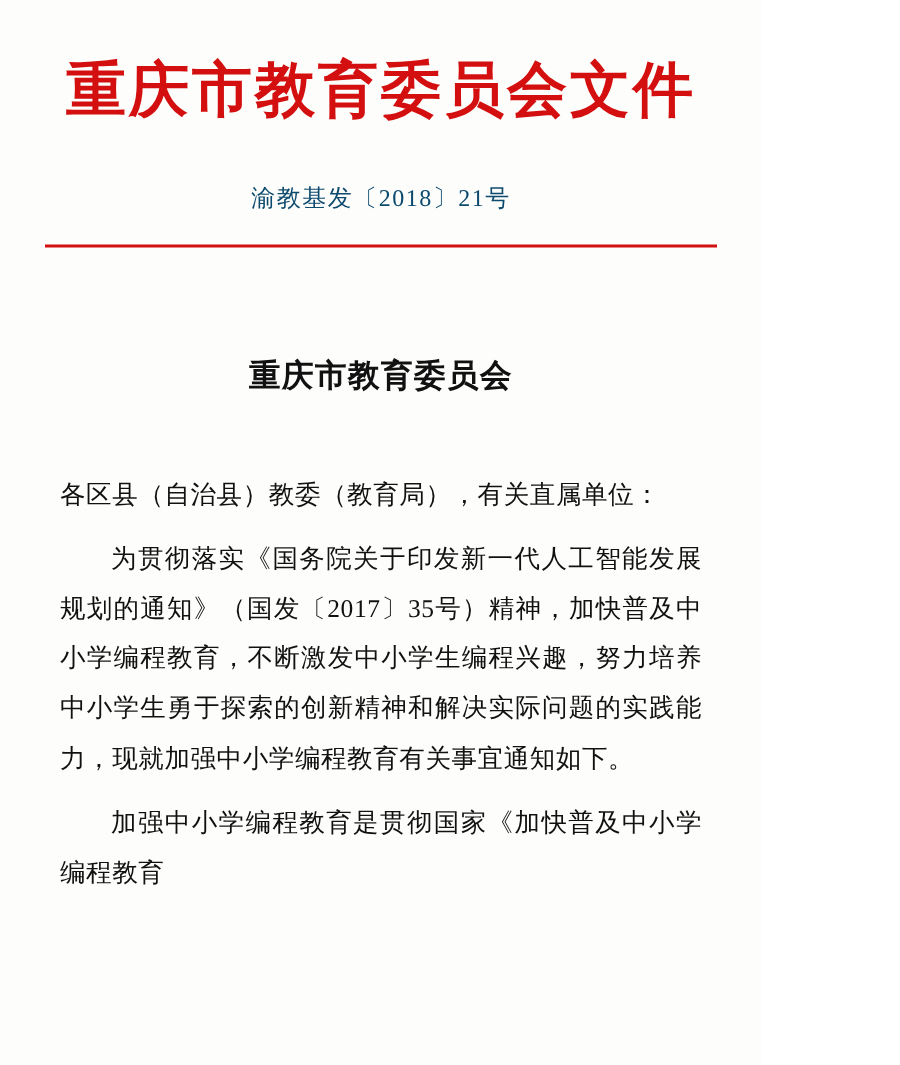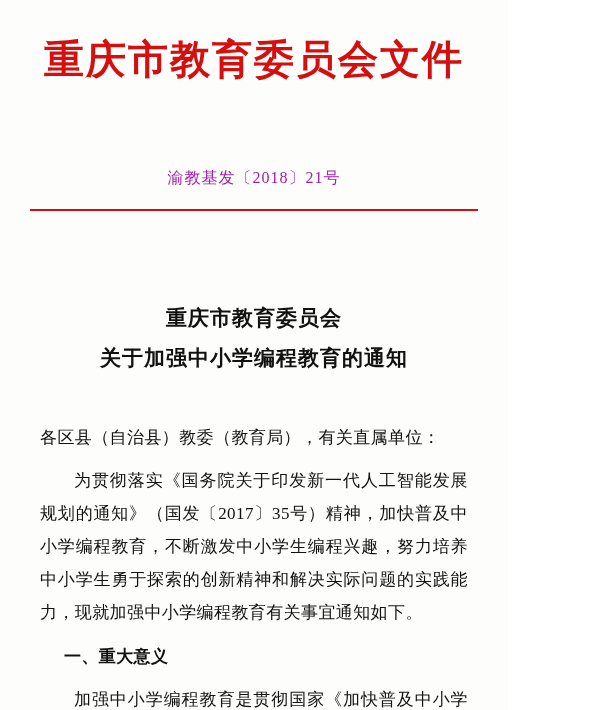--- a/index.html
+++ b/index.html
@@ -29,34 +29,34 @@
     color: #d3100f;
     font-family: "Liberation Serif", "DejaVu Serif", serif;
     font-weight: bold;
     font-size: 40px;
     letter-spacing: 2px;
     line-height: 1.2;
     white-space: nowrap;
   }
   .doc-number {
     text-align: center;
-    margin-top: 84px;
+    margin-top: 38px;
     font-size: 16px;
-    color: #a21caf;
+    color: #0c4a6e;
     letter-spacing: 1px;
   }
   .red-rule {
     margin-top: 20px;
     height: 2px;
     background: #d3100f;
     width: 100%;
   }
   .doc-title {
     text-align: center;
-    margin-top: 88px;
+    margin-top: 66px;
   }
   .doc-title-line {
     font-size: 21px;
     font-weight: bold;
     color: #111111;
     line-height: 1.9;
     letter-spacing: 1px;
   }
   .body-text {
     margin-top: 42px;
@@ -86,23 +86,21 @@
   <div class="masthead">
     <div class="masthead-title">重庆市教育委员会文件</div>
   </div>
 
   <div class="doc-number">渝教基发〔2018〕21号</div>
 
   <div class="red-rule"></div>
 
   <div class="doc-title">
     <div class="doc-title-line">重庆市教育委员会</div>
-    <div class="doc-title-line">关于加强中小学编程教育的通知</div>
   </div>
 
   <div class="body-text">
     <p class="para">各区县（自治县）教委（教育局），有关直属单位：</p>
     <p class="para para-indent">为贯彻落实《国务院关于印发新一代人工智能发展规划的通知》（国发〔2017〕35号）精神，加快普及中小学编程教育，不断激发中小学生编程兴趣，努力培养中小学生勇于探索的创新精神和解决实际问题的实践能力，现就加强中小学编程教育有关事宜通知如下。</p>
-    <p class="section-heading">一、重大意义</p>
     <p class="para para-indent">加强中小学编程教育是贯彻国家《加快普及中小学编程教育</p>
   </div>
 
 </div>
 
 </body></html>

